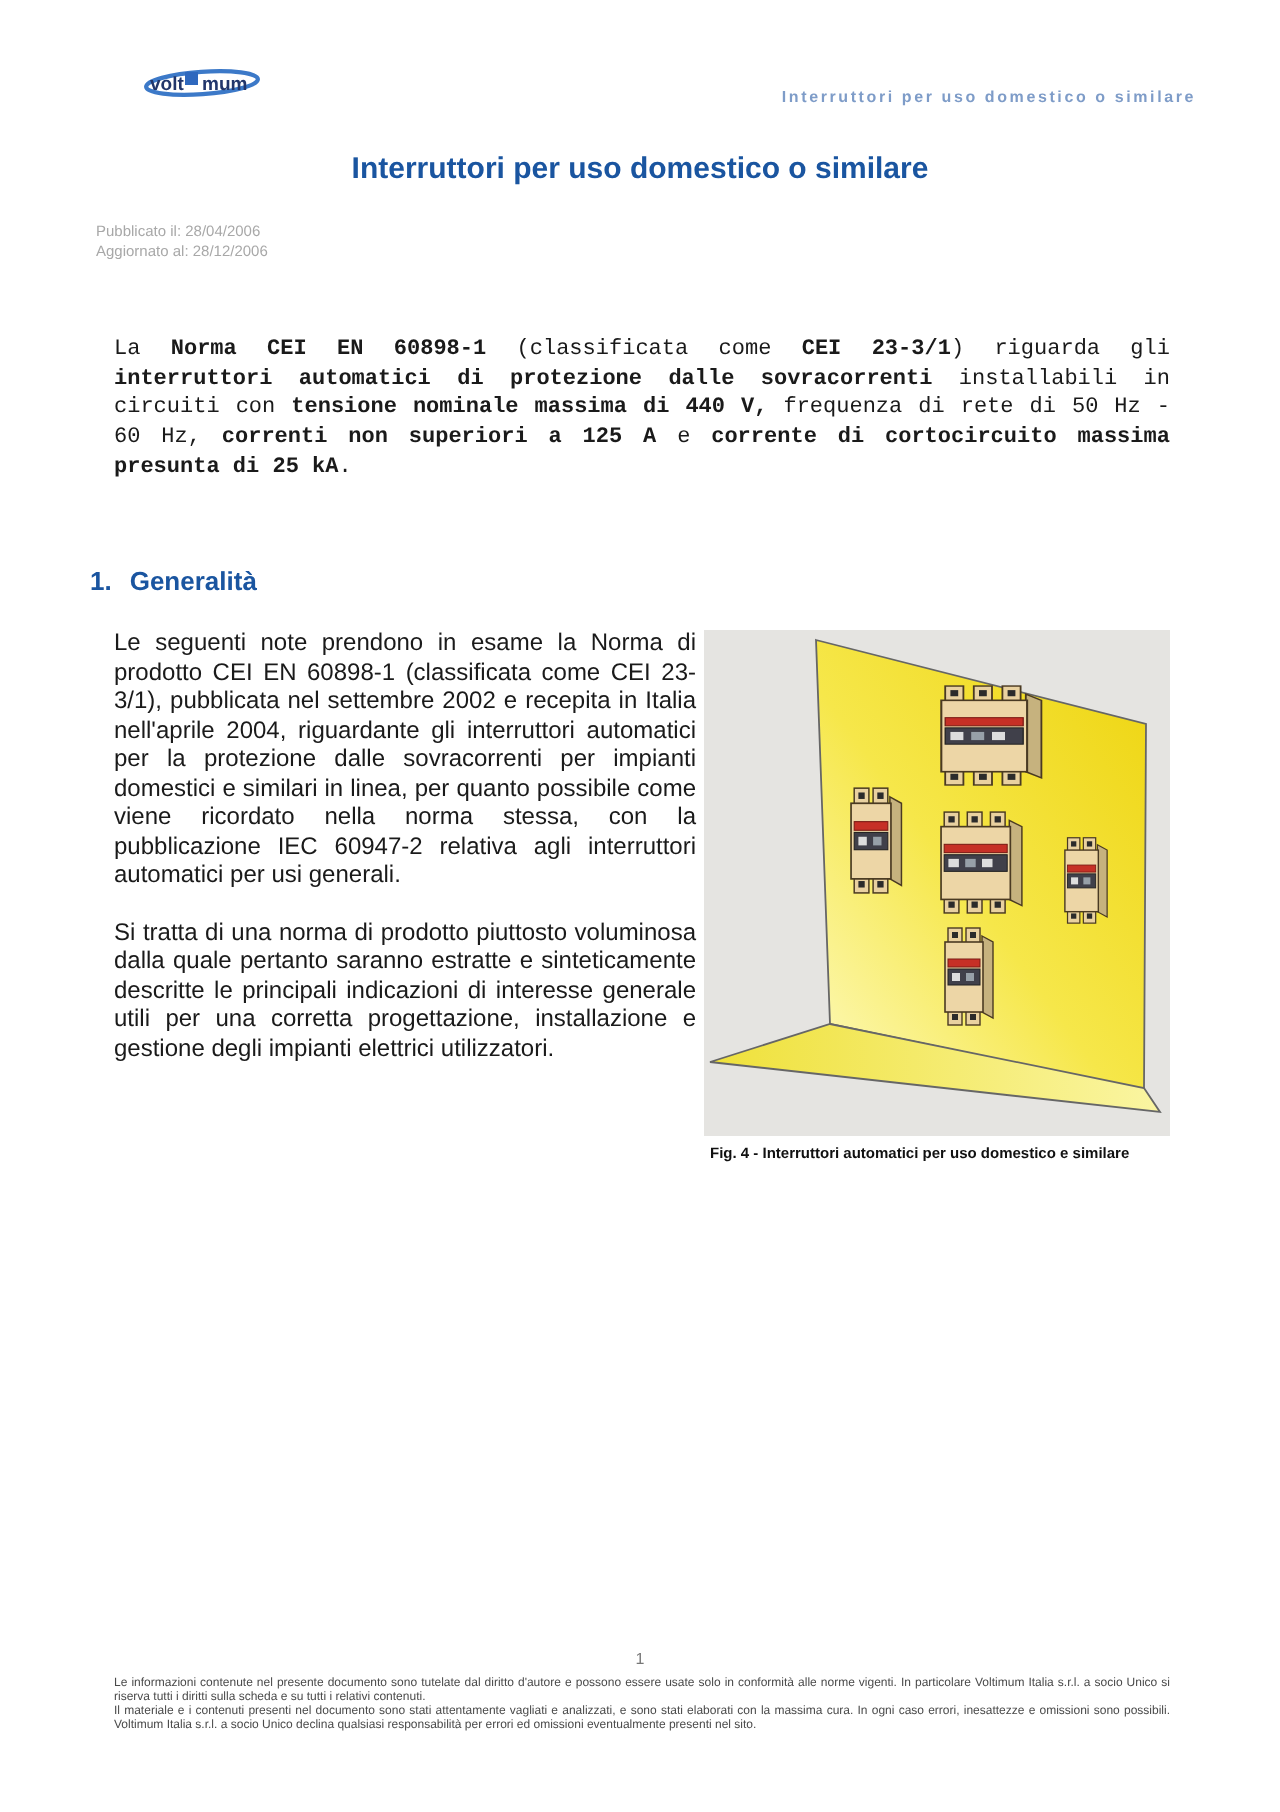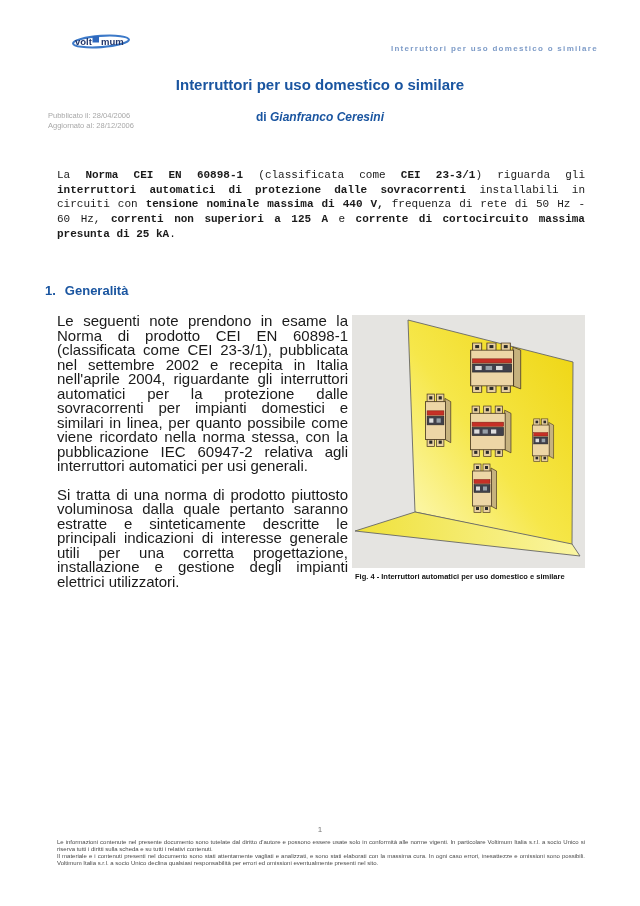--- a/index.html
+++ b/index.html
@@ -34,21 +34,21 @@
     font-size:11px;line-height:14.7px;text-align:justify;font-family:Liberation Mono, monospace;
   }
   
   .sec-heading{
     position:absolute;left:45px;top:283px;
     font-size:13px;font-weight:bold;color:#1a55a0;
   }
   .sec-heading .num{display:inline-block;margin-right:9px;}
   .leftcol{
     position:absolute;left:57px;top:314px;width:291px;
-    font-size:15px;line-height:14.5px;text-align:justify;
+    font-size:12px;line-height:14.5px;text-align:justify;
   }
   .leftcol p{margin:0 0 14px 0;}
   
   .figure{position:absolute;left:352px;top:315px;width:233px;height:253px;}
   .fig-caption{
     position:absolute;left:355px;top:572px;width:212px;
     font-size:7.5px;font-weight:bold;line-height:9.5px;color:#111;
   }
   
   .page-number{
@@ -72,21 +72,20 @@
       <text x="4" y="15" font-size="9.5" font-weight="bold" fill="#22366b" font-family="Liberation Sans, sans-serif">volt</text>
       <rect x="21.5" y="6" width="6.5" height="6.5" fill="#2e68be"></rect>
       <text x="30" y="15" font-size="9.5" font-weight="bold" fill="#22366b" font-family="Liberation Sans, sans-serif">mum</text>
     </svg>
   </div>
 
   <div class="running-title">Interruttori per uso domestico o similare</div>
 
   <div class="doc-title">Interruttori per uso domestico o similare</div>
 
-  <div class="byline"><span>di </span><span class="author">Gianfranco Ceresini</span></div>
 
   <div class="pub-dates">
     <div>Pubblicato il: 28/04/2006</div>
     <div>Aggiornato al: 28/12/2006</div>
   </div>
 
   <div class="intro"><span>La </span><b>Norma CEI EN 60898-1</b><span> (classificata come </span><b>CEI 23-3/1</b><span>) riguarda gli </span><b>interruttori automatici di protezione dalle sovracorrenti</b><span> installabili in circuiti con </span><b>tensione nominale massima di 440 V,</b><span> frequenza di rete di 50 Hz - 60 Hz, </span><b>correnti non superiori a 125 A</b><span> e </span><b>corrente di cortocircuito massima presunta di 25 kA</b><span>.</span></div>
 
   <div class="sec-heading"><span class="num">1.</span><span>Generalità</span></div>
 

